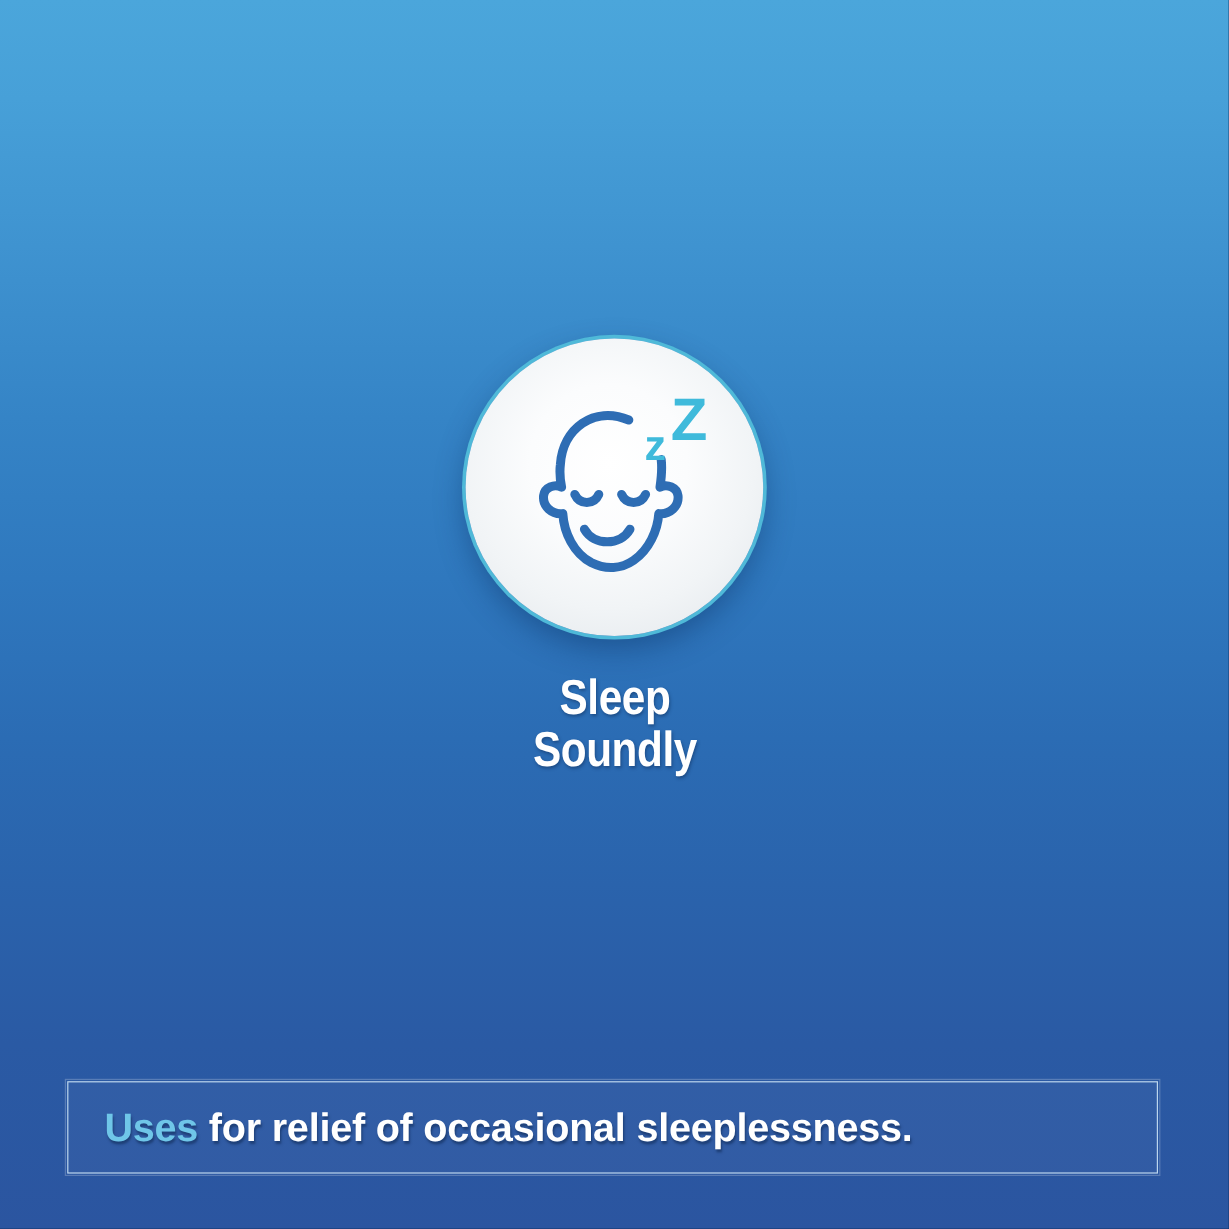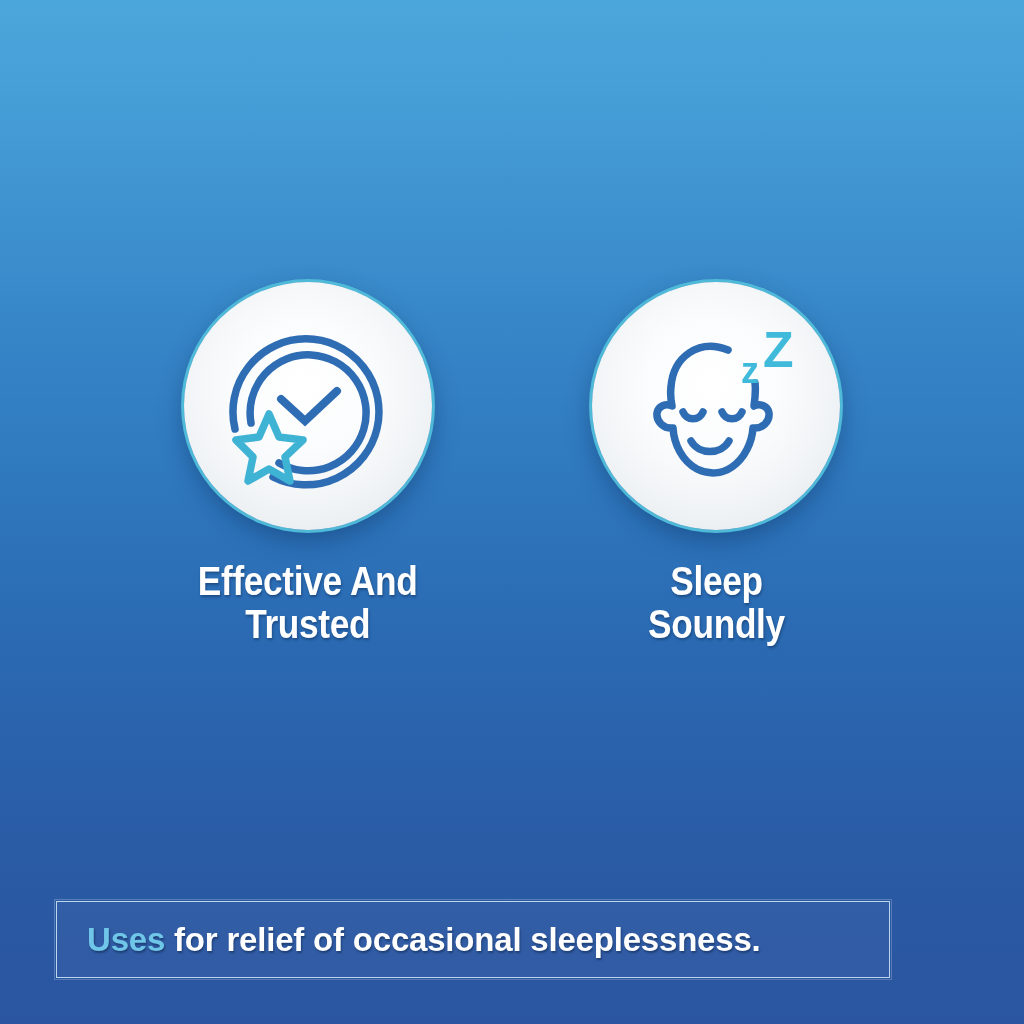--- a/index.html
+++ b/index.html
@@ -93,21 +93,21 @@
     transform: scaleX(.86);
     text-shadow: 1px 2px 3px rgba(10, 36, 76, .45);
   }
   .feature-label .ln { display: block; white-space: nowrap; }
 
   
   .uses-box {
     position: absolute;
     left: 56px;
     top: 901px;
-    width: 834px;
+    width: 909px;
     height: 77px;
     box-sizing: border-box;
     border: 1px solid #bcd6ee;
     outline: 1px solid rgba(255,255,255,.22);
     outline-offset: 1px;
     background: rgba(255, 255, 255, .035);
     display: flex;
     align-items: center;
   }
   .uses-text {
@@ -122,39 +122,20 @@
   .uses-text .kw { color: #6fc6e8; }
 </style>
 </head>
 <body>
 
 <div id="stage">
 
 
   <div class="features">
 
-    <div class="feature">
-      <div class="disc">
-        <svg width="190" height="190" viewBox="0 0 190 190">
-          <g fill="none" stroke="#2E6DB4" stroke-width="7.5" stroke-linecap="round">
-
-            <path d="M 22 118 A 73 73 0 1 1 60 166"></path>
-
-            <path d="M 38 112 A 58 58 0 1 1 66 152"></path>
-
-            <path d="M 68 88 L 92 110 L 124 80" stroke-width="8"></path>
-          </g>
-          <path d="M 56 103 L 66 126 L 90 129 L 72 146 L 77 170 L 56 158 L 35 170 L 40 146 L 23 129 L 46 126 Z" fill="none" stroke="#3FB3D4" stroke-width="7.5" stroke-linejoin="round" stroke-linecap="round"></path>
-        </svg>
-      </div>
-      <div class="feature-label">
-        <span class="ln">Effective And</span>
-        <span class="ln">Trusted</span>
-      </div>
-    </div>
 
     <div class="feature">
       <div class="disc">
         <svg width="190" height="190" viewBox="0 0 190 190">
           <g fill="none" stroke="#2E6DB4" stroke-width="7.5" stroke-linecap="round" stroke-linejoin="round">
 
             <path d="M 107 39
                      C 78 27 52 46 50 76
                      C 49 84 50 90 51 95
                      C 45 92 37 95 36 102

